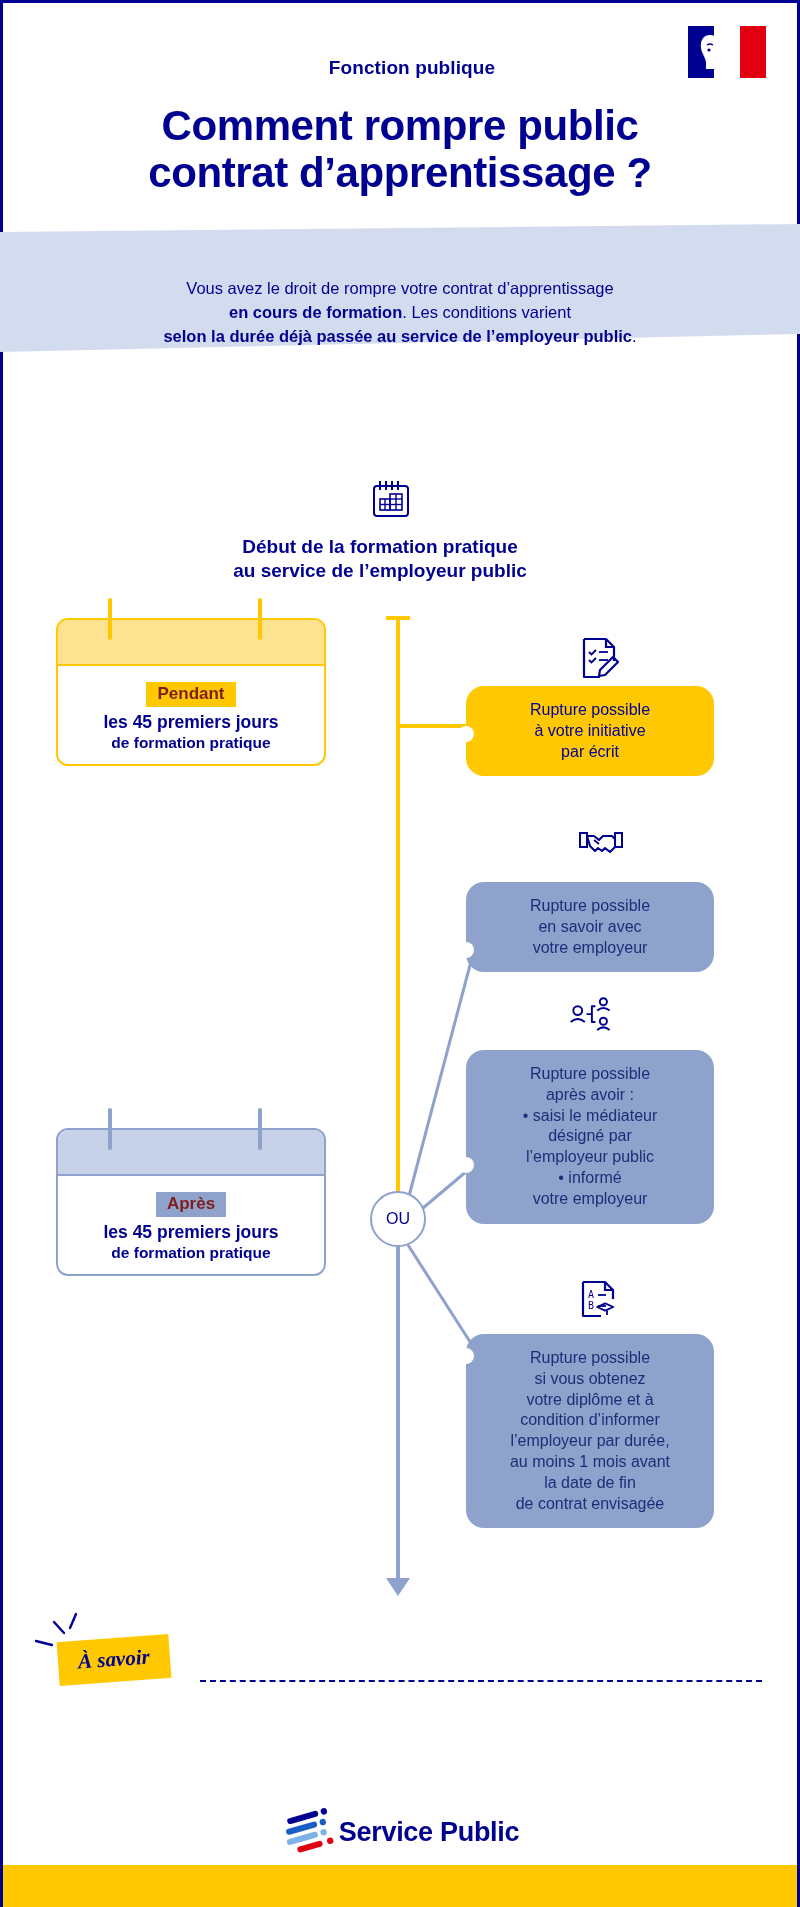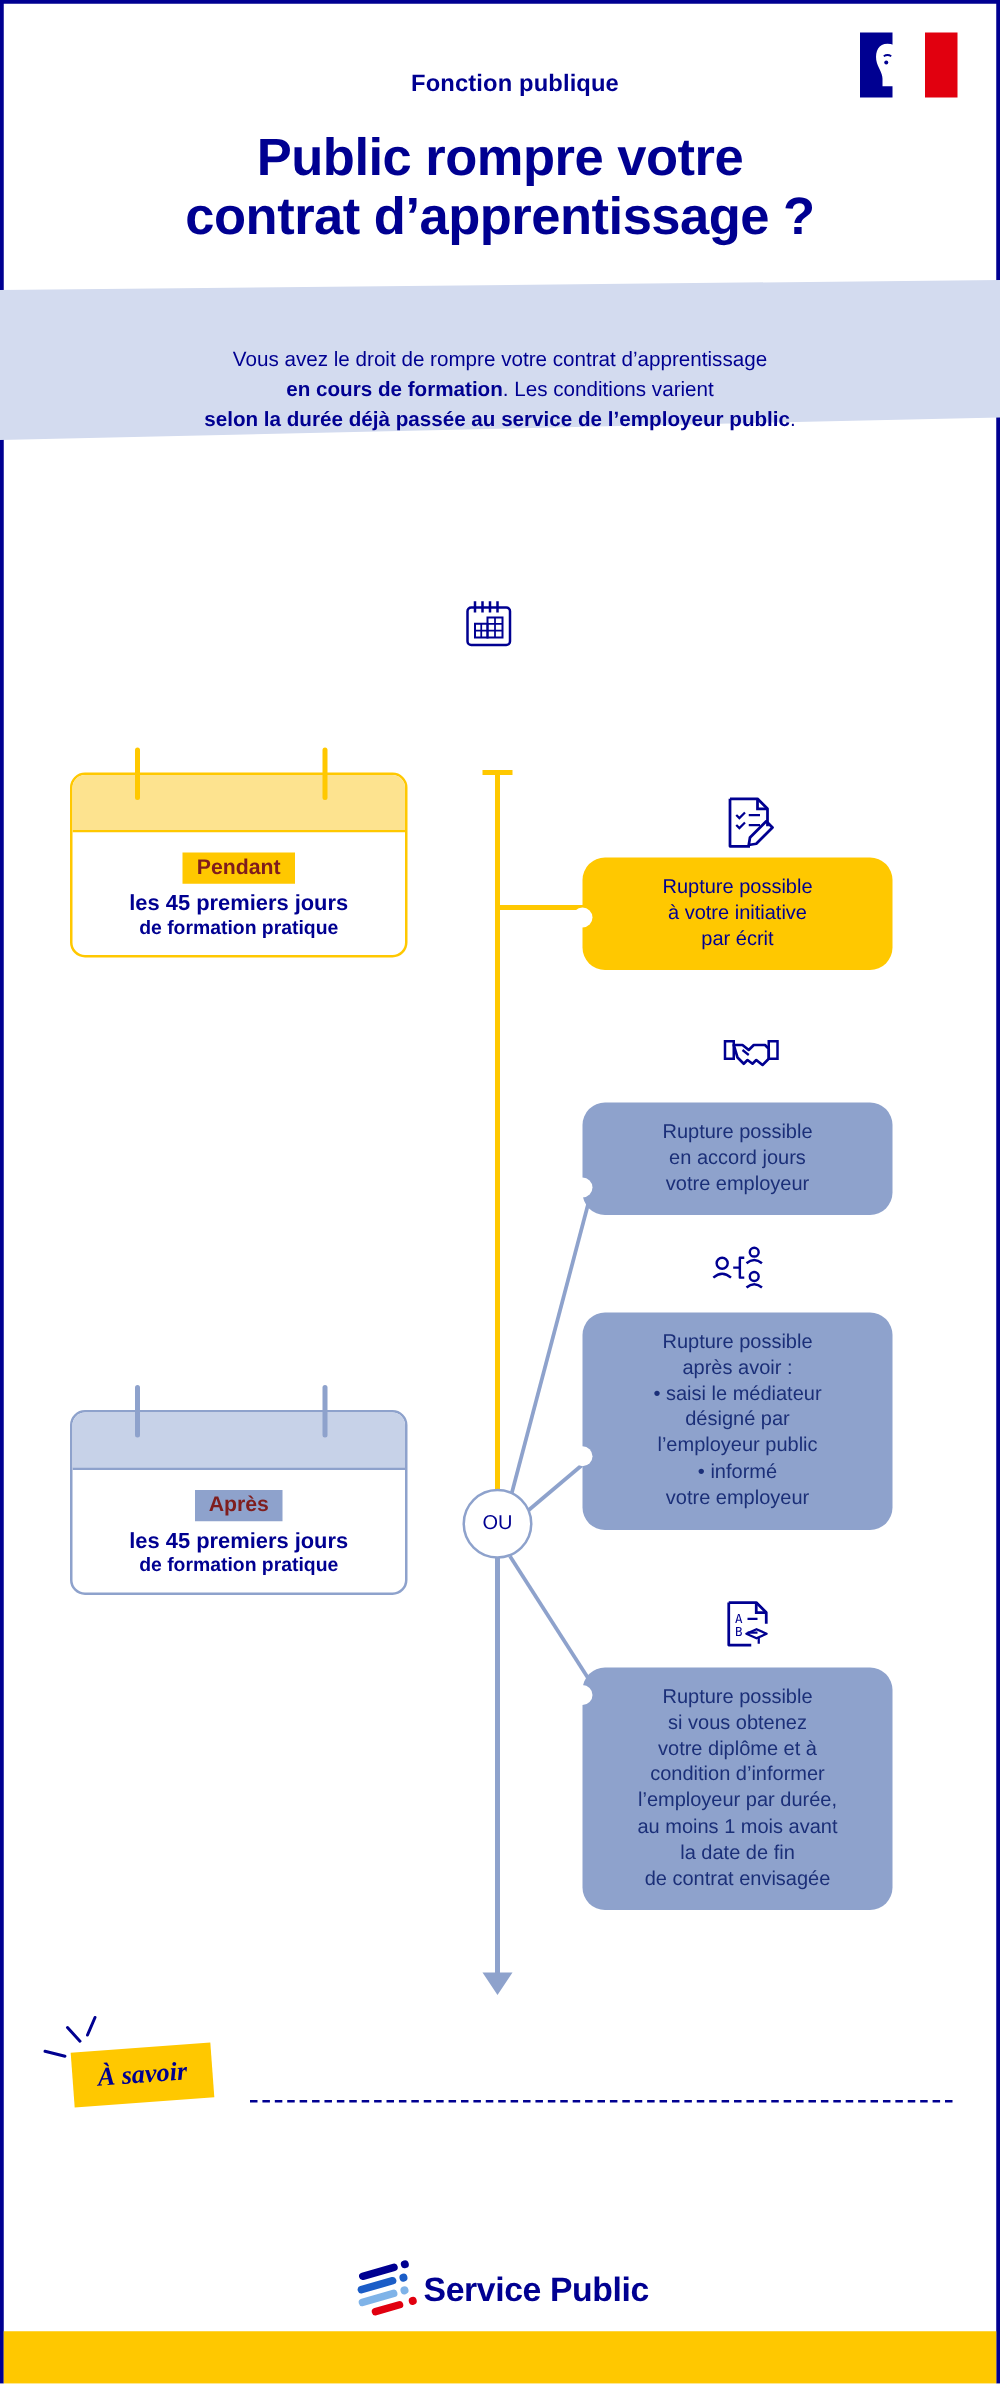--- a/index.html
+++ b/index.html
@@ -281,21 +281,21 @@
         <circle cx="12" cy="18" r="1.6" fill="#000091"></circle>
       </svg>
     </div>
     <div class="band b2"></div>
     <div class="band b3"></div>
   </div>
 
   <div class="kicker">Fonction publique</div>
 
   <div class="title">
-    <span>Public rompre votre</span><br>
+    <span>Comment rompre public</span><br>
     <span>contrat d’apprentissage ?</span>
   </div>
 
   <div class="intro-band"></div>
   <div class="intro-text">
     <span>Vous avez le droit de rompre votre contrat d’apprentissage</span><br>
     <b>en cours de formation</b><span>. Les conditions varient</span><br>
     <b>selon la durée déjà passée au service de l’employeur public</b><span>.</span>
   </div>
 
@@ -306,20 +306,24 @@
     <line x1="23" y1="3" x2="23" y2="12" stroke="#000091" stroke-width="2"></line>
     <line x1="29" y1="3" x2="29" y2="12" stroke="#000091" stroke-width="2"></line>
     <rect x="11" y="21" width="10" height="11" fill="none" stroke="#000091" stroke-width="1.6"></rect>
     <rect x="21" y="16" width="12" height="16" fill="none" stroke="#000091" stroke-width="1.6"></rect>
     <line x1="11" y1="26.5" x2="33" y2="26.5" stroke="#000091" stroke-width="1.4"></line>
     <line x1="16" y1="21" x2="16" y2="32" stroke="#000091" stroke-width="1.4"></line>
     <line x1="27" y1="16" x2="27" y2="32" stroke="#000091" stroke-width="1.4"></line>
     <line x1="21" y1="21" x2="33" y2="21" stroke="#000091" stroke-width="1.4"></line>
   </svg>
 
+  <div class="start-label">
+    <span>Début de la formation pratique</span><br>
+    <span>au service de l’employeur public</span>
+  </div>
 
   <div class="trunk-tick"></div>
   <div class="trunk"></div>
   <div class="trunk-blue"></div>
   <div class="arrow-head"></div>
 
   <svg id="connectors" viewBox="0 0 800 1907">
     <line x1="398" y1="726" x2="474" y2="726" stroke="#ffc800" stroke-width="4"></line>
     <line x1="404" y1="1215" x2="474" y2="950" stroke="#8ea2cc" stroke-width="3"></line>
     <line x1="410" y1="1219" x2="474" y2="1165" stroke="#8ea2cc" stroke-width="3"></line>
@@ -372,21 +376,21 @@
 
   <svg class="bub-ico" id="ico-accord" viewBox="0 0 46 46">
     <rect x="2" y="11" width="7" height="14" fill="none" stroke="#000091" stroke-width="2"></rect>
     <rect x="37" y="11" width="7" height="14" fill="none" stroke="#000091" stroke-width="2"></rect>
     <path d="M9 14 h7 l5 4 l4 -4 h9 l3 3 v8 l-5 5 l-5 -4 l-3 3 l-4 -3 l-3 3 l-5 -5 z" fill="none" stroke="#000091" stroke-width="2.1" stroke-linejoin="round"></path>
     <path d="M16 18 l5 4" fill="none" stroke="#000091" stroke-width="1.8"></path>
   </svg>
   <div class="bubble blue" id="bubble-accord">
     <span class="dot"></span>
     <div>Rupture possible</div>
-    <div>en accord jours</div>
+    <div>en savoir avec</div>
     <div>votre employeur</div>
   </div>
 
   <svg class="bub-ico" id="ico-mediateur" viewBox="0 0 52 46">
     <circle cx="11" cy="18" r="5" fill="none" stroke="#000091" stroke-width="2.2"></circle>
     <path d="M3 31 q8 -7 16 0" fill="none" stroke="#000091" stroke-width="2.2"></path>
     <circle cx="40" cy="8" r="4" fill="none" stroke="#000091" stroke-width="2.2"></circle>
     <path d="M33 18 q7 -6 14 0" fill="none" stroke="#000091" stroke-width="2.2"></path>
     <circle cx="40" cy="30" r="4" fill="none" stroke="#000091" stroke-width="2.2"></circle>
     <path d="M33 40 q7 -6 14 0" fill="none" stroke="#000091" stroke-width="2.2"></path>

